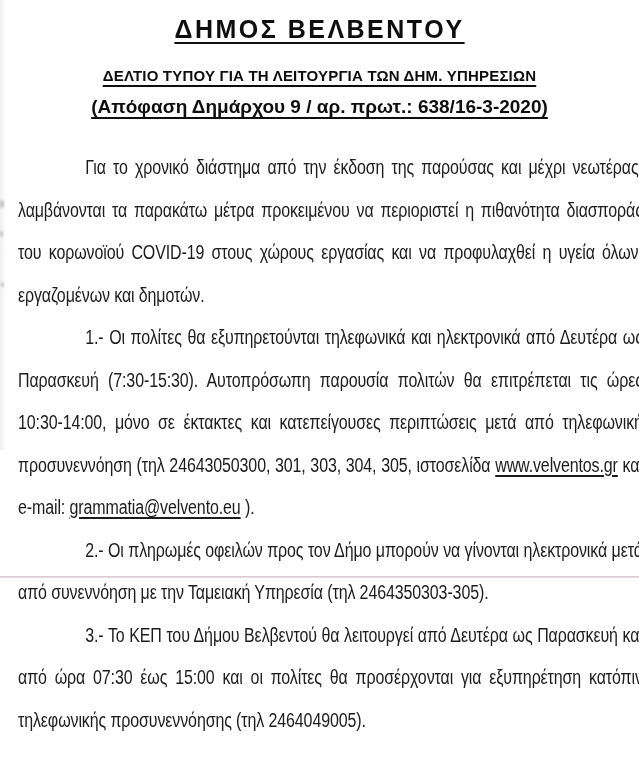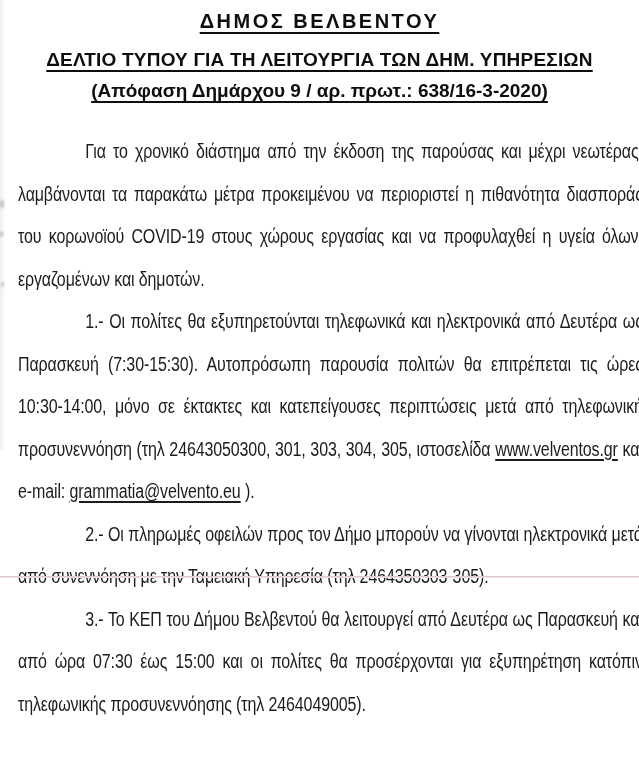--- a/index.html
+++ b/index.html
@@ -11,22 +11,22 @@
   html,body{margin:0;padding:0;}
   body{
     width:639px;height:763px;
     background:var(--background);
     font-family:"Liberation Sans","DejaVu Sans",sans-serif;
     position:relative;overflow:hidden;
   }
   .page{position:absolute;inset:0;}
   
   .header{text-align:center;color:var(--heading);font-weight:bold;}
-  .doc-title{margin:0;padding-top:6px;font-size:20px;line-height:30px;letter-spacing:2.5px;}
-  .doc-sub1{margin:8px 0 0 0;font-size:19px;line-height:31px;letter-spacing:0.2px;}
+  .doc-title{margin:8px;padding-top:6px;font-size:25px;line-height:30px;letter-spacing:2.5px;}
+  .doc-sub1{margin:16px 0 0 0;font-size:15px;line-height:31px;letter-spacing:0.2px;}
   .doc-sub2{margin:0;font-size:19px;line-height:31px;}
   .hu{
     text-decoration:underline;
     text-decoration-thickness:2px;
     text-underline-offset:4px;
   }
   
   .body-wrap{margin-top:24px;padding-left:18px;}
   .body-text{
     width:781px;                 

